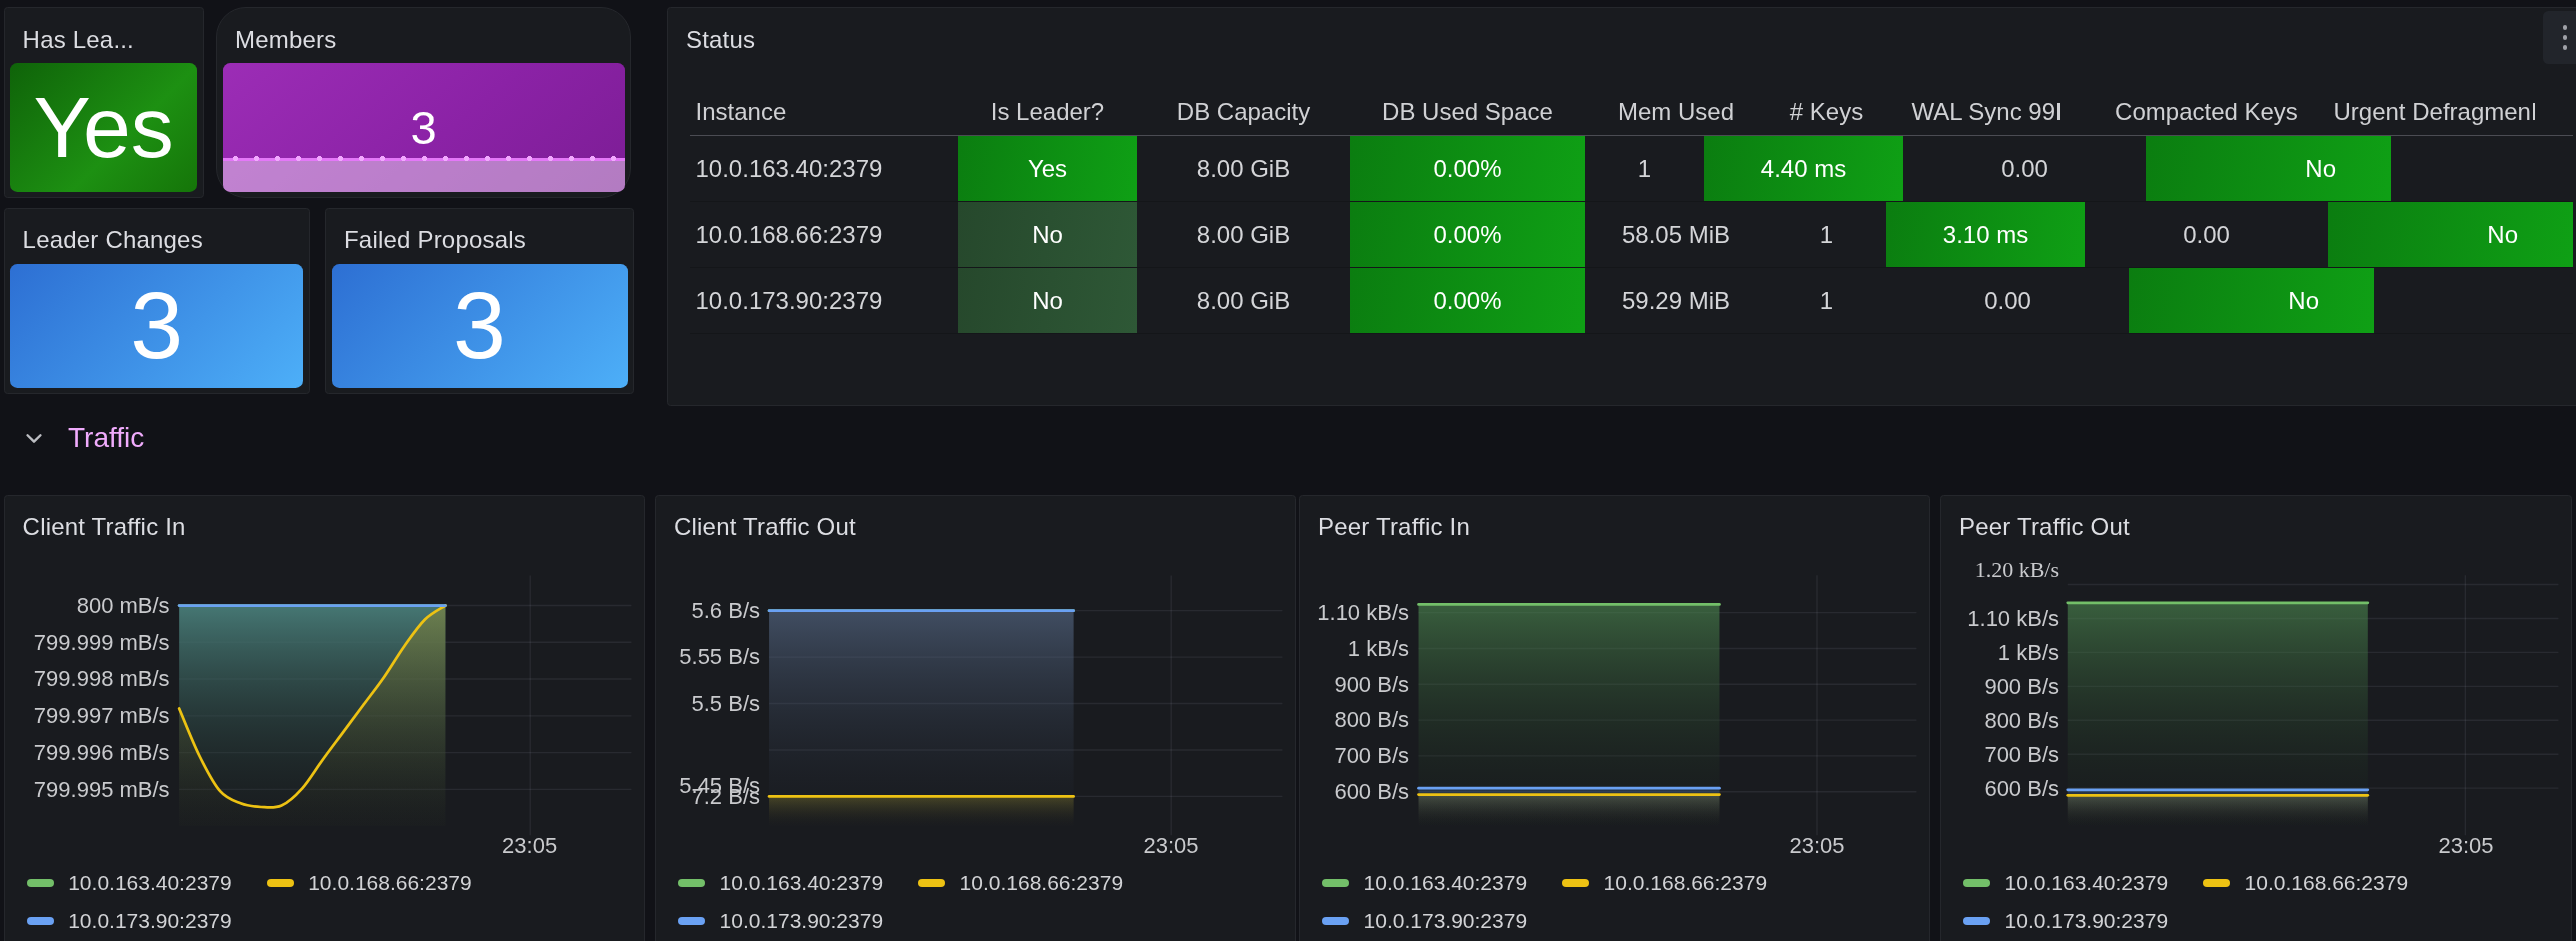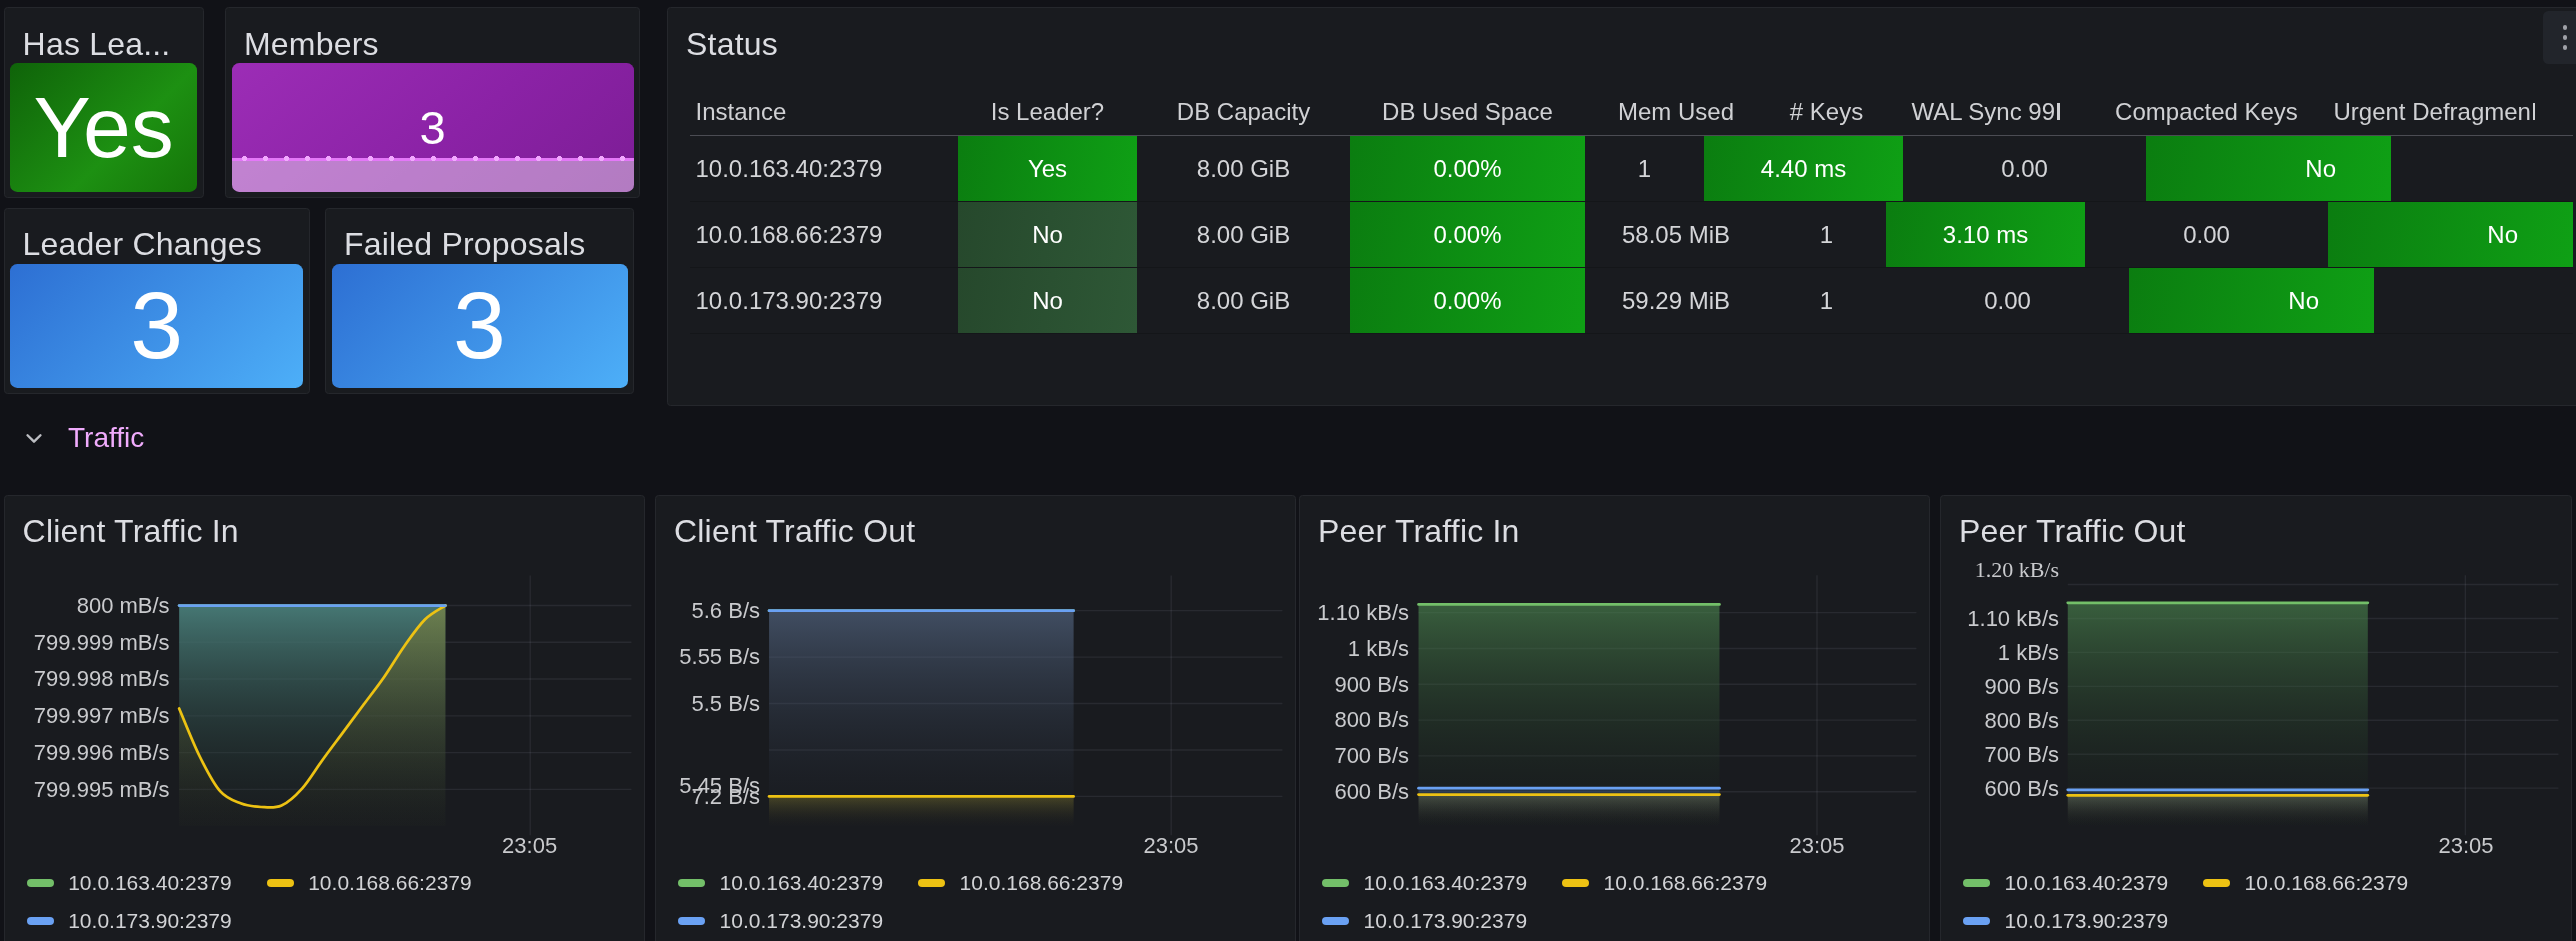--- a/index.html
+++ b/index.html
@@ -1,26 +1,26 @@
 <!DOCTYPE html>
 <html style="font-size:14.6px"><head>
 <meta charset="utf-8">
 <style>
   html,body{margin:0;padding:0;background:#111217;}
   *{box-sizing:border-box;}
   .dash{position:relative;width:2576px;height:941px;overflow:hidden;background:#111217;
         font-family:"Liberation Sans",sans-serif;color:#d8d9da;}
   .panel{position:absolute;background:#191b1f;border:0.9px solid #25272c;border-radius:3.6px;}
-  .panel-title{position:absolute;left:18px;top:17.3px;font-size:32px;font-weight:500;color:#dcdde2;
+  .panel-title{position:absolute;left:18px;top:17.3px;font-size:24px;font-weight:500;color:#dcdde2;
                letter-spacing:0.2px;white-space:nowrap;}
   
   .stat-tile{position:absolute;left:5.5px;right:5.5px;top:55px;bottom:5.5px;border-radius:7.3px;
              display:flex;align-items:center;justify-content:center;color:#fff;overflow:hidden;}
   #p-has-leader{left:3.6px;top:7.3px;width:200px;height:191px;}
-  #p-members{left:225px;top:7.3px;width:415px;height:191px;}
+  #p-members{left:216px;top:7.3px;width:415px;height:191px;border-radius:30px;}
   #p-leader-changes{left:3.6px;top:208px;width:306px;height:186px;}
   #p-failed-proposals{left:325px;top:208px;width:309px;height:186px;}
   #tile-has-leader{background:linear-gradient(135deg,#0f6309 0%,#1d9012 60%,#157509 100%);
                    font-size:86px;font-weight:500;}
   #tile-members{background:linear-gradient(140deg,#9c2db6 0%,#8b22a6 55%,#7c1d95 100%);
                 font-size:47px;font-weight:500;}
   .tile-blue{background:linear-gradient(135deg,#2d6fd3 0%,#4daff8 100%);font-size:95px;font-weight:500;}
   .spark{position:absolute;left:0;right:0;bottom:0;height:31px;background:rgba(255,255,255,.42);}
   .spark-line{position:absolute;left:0;right:0;top:-2.7px;height:2.7px;background:#e478f8;}
   .spark-dots{position:absolute;left:2.7px;right:0;top:-6.4px;height:9px;

